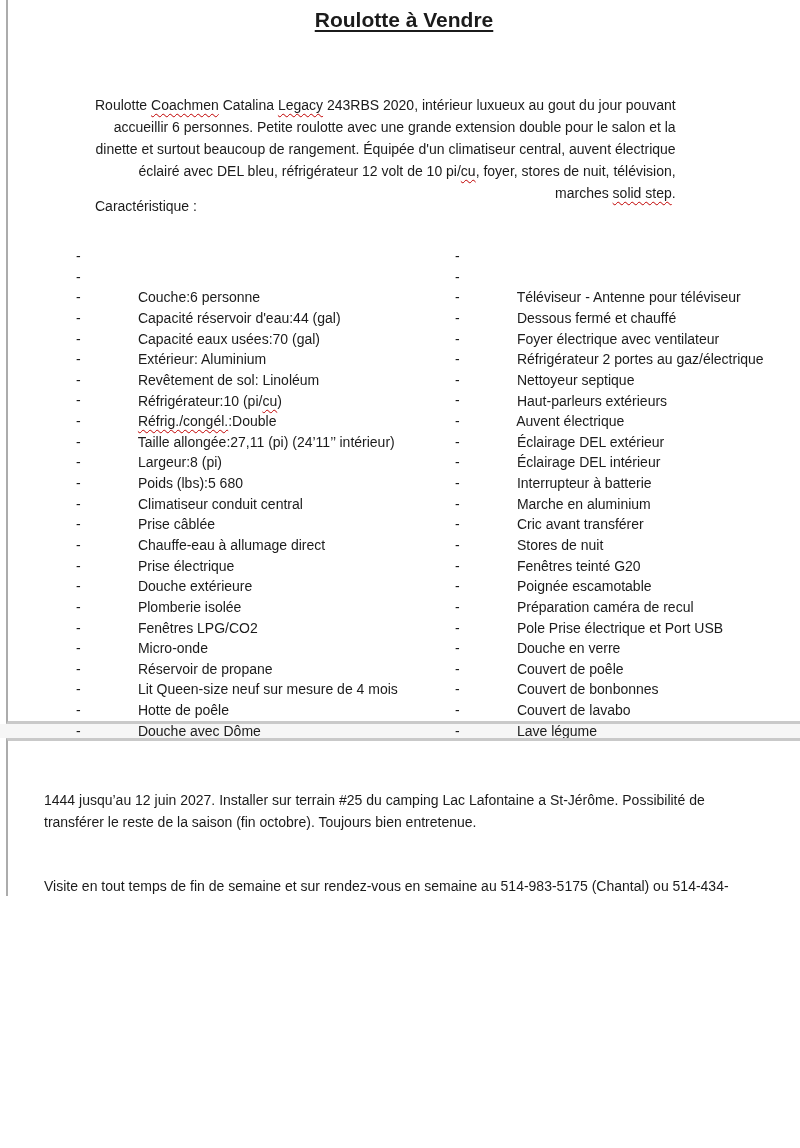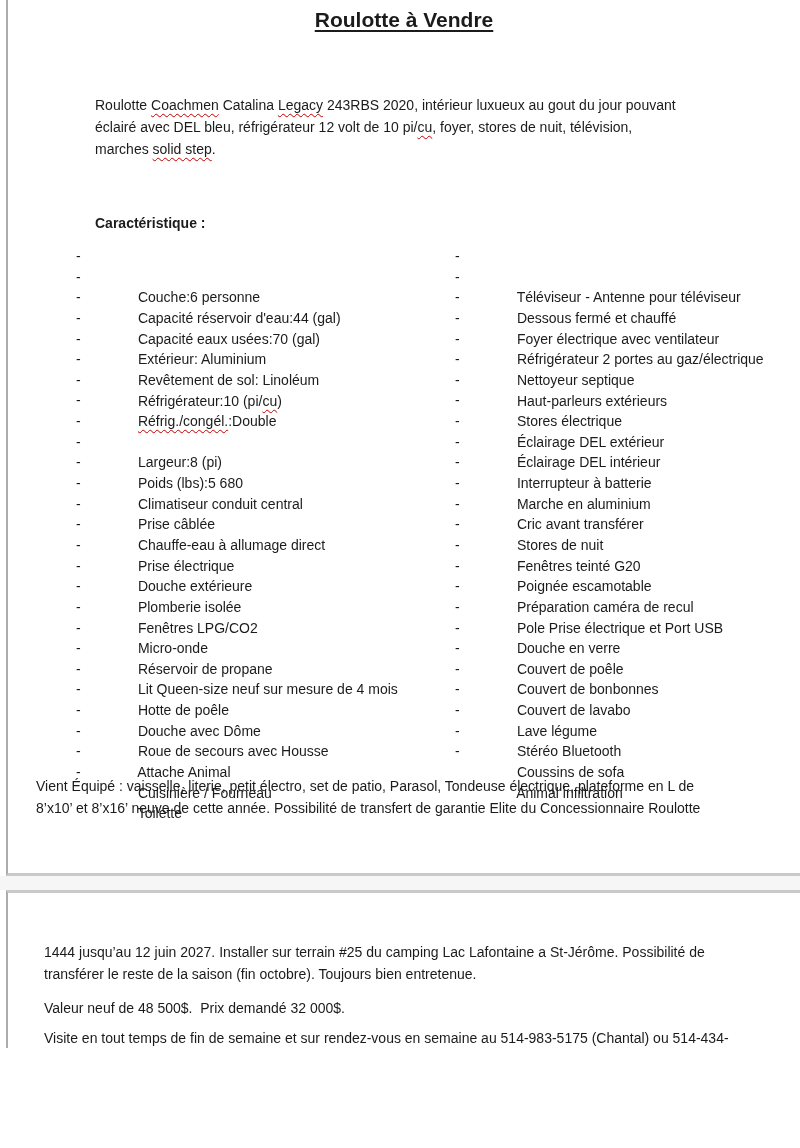--- a/index.html
+++ b/index.html
@@ -9,37 +9,37 @@
     font-family:"Liberation Sans", sans-serif;
     color:#1b1b1b;
   }
   .page {
     margin-left:6px;
     border-left:2px solid #acacac;
     background:#ffffff;
     box-sizing:border-box;
     position:relative;
   }
-  .page1 { height:876px; border-bottom:3px solid #c9c9c9; }
+  .page1 { height:724px; border-bottom:3px solid #c9c9c9; }
   .page-gap { height:14px; background:#f6f6f6; }
   .page2 { height:158px; border-top:3px solid #c9c9c9; }
 
   .abs { position:absolute; }
 
   .doc-title {
     left:0; right:0; top:8px;
     text-align:center;
     font-size:21px; font-weight:bold;
     text-decoration:underline;
     text-decoration-thickness:2px;
     text-underline-offset:3px;
   }
   .pline { white-space:pre-wrap; }
-  .intro { left:87px; top:94px; font-size:14px; line-height:22px; }
-  .caract { left:87px; top:215px; font-size:14px;font-weight:bold; }
+  .intro { left:87px; top:94px; font-size:14px; line-height:22px;text-align:right; }
+  .caract { left:87px; top:198px; font-size:14px; }
 
   .cols { left:68px; top:246px; display:flex; font-size:14px; }
   .col-left  { width:379px; }
   .col-right { width:330px; }
   .li {
     position:relative; padding-left:23px;
     height:20.65px; line-height:20.65px;
     white-space:pre;
   }
   .dash { position:absolute; left:0; top:0; }
@@ -63,21 +63,23 @@
 <body>
 
 <div class="page page1">
 
   <div class="abs doc-title">Roulotte à Vendre</div>
 
   <div class="abs intro">
 
       <div class="pline">Roulotte <span class="sp">Coachmen</span> Catalina <span class="sp">Legacy</span> 243RBS 2020, intérieur luxueux au gout du jour pouvant</div>
 
-
+      <div class="pline">accueillir 6 personnes. Petite roulotte avec une grande extension double pour le salon et la</div>
+
+      <div class="pline">dinette et surtout beaucoup de rangement. Équipée d'un climatiseur central, auvent électrique</div>
 
       <div class="pline">éclairé avec DEL bleu, réfrigérateur 12 volt de 10 pi/<span class="sp">cu</span>, foyer, stores de nuit, télévision,</div>
 
       <div class="pline">marches <span class="sp">solid step</span>.</div>
     </div>
 
   <div class="abs caract">Caractéristique :</div>
 
   <div class="abs cols">
     <div class="col-left">
@@ -112,20 +114,21 @@
           <span class="litext">Réfrigérateur:10 (pi/<span class="sp">cu</span>)</span>
         </div>
 
         <div class="li">
           <span class="dash">-</span>
           <span class="litext"><span class="sp">Réfrig./congél.</span>:Double</span>
         </div>
 
         <div class="li">
           <span class="dash">-</span>
+          <span class="litext">Taille allongée:27,11 (pi) (24’11’’ intérieur)</span>
         </div>
 
         <div class="li">
           <span class="dash">-</span>
           <span class="litext">Largeur:8 (pi)</span>
         </div>
 
         <div class="li">
           <span class="dash">-</span>
           <span class="litext">Poids (lbs):5 680</span>
@@ -238,21 +241,21 @@
           <span class="litext">Nettoyeur septique</span>
         </div>
 
         <div class="li">
           <span class="dash">-</span>
           <span class="litext">Haut-parleurs extérieurs</span>
         </div>
 
         <div class="li">
           <span class="dash">-</span>
-          <span class="litext">Stores électrique</span>
+          <span class="litext">Auvent électrique</span>
         </div>
 
         <div class="li">
           <span class="dash">-</span>
           <span class="litext">Éclairage DEL extérieur</span>
         </div>
 
         <div class="li">
           <span class="dash">-</span>
           <span class="litext">Éclairage DEL intérieur</span>
@@ -353,21 +356,20 @@
 
 <div class="page page2">
 
   <div class="abs p2a">
 
       <div class="pline">1444 jusqu’au 12 juin 2027. Installer sur terrain #25 du camping Lac Lafontaine a St-Jérôme. Possibilité de</div>
 
       <div class="pline">transférer le reste de la saison (fin octobre). Toujours bien entretenue.</div>
     </div>
 
-  <div class="abs p2b pline">Valeur neuf de 48 500$.  Prix demandé 32 000$.</div>
 
   <div class="abs p2c">
 
       <div class="pline">Visite en tout temps de fin de semaine et sur rendez-vous en semaine au 514-983-5175 (Chantal) ou 514-434-</div>
 
     </div>
 
 </div>
 
 </body></html>

